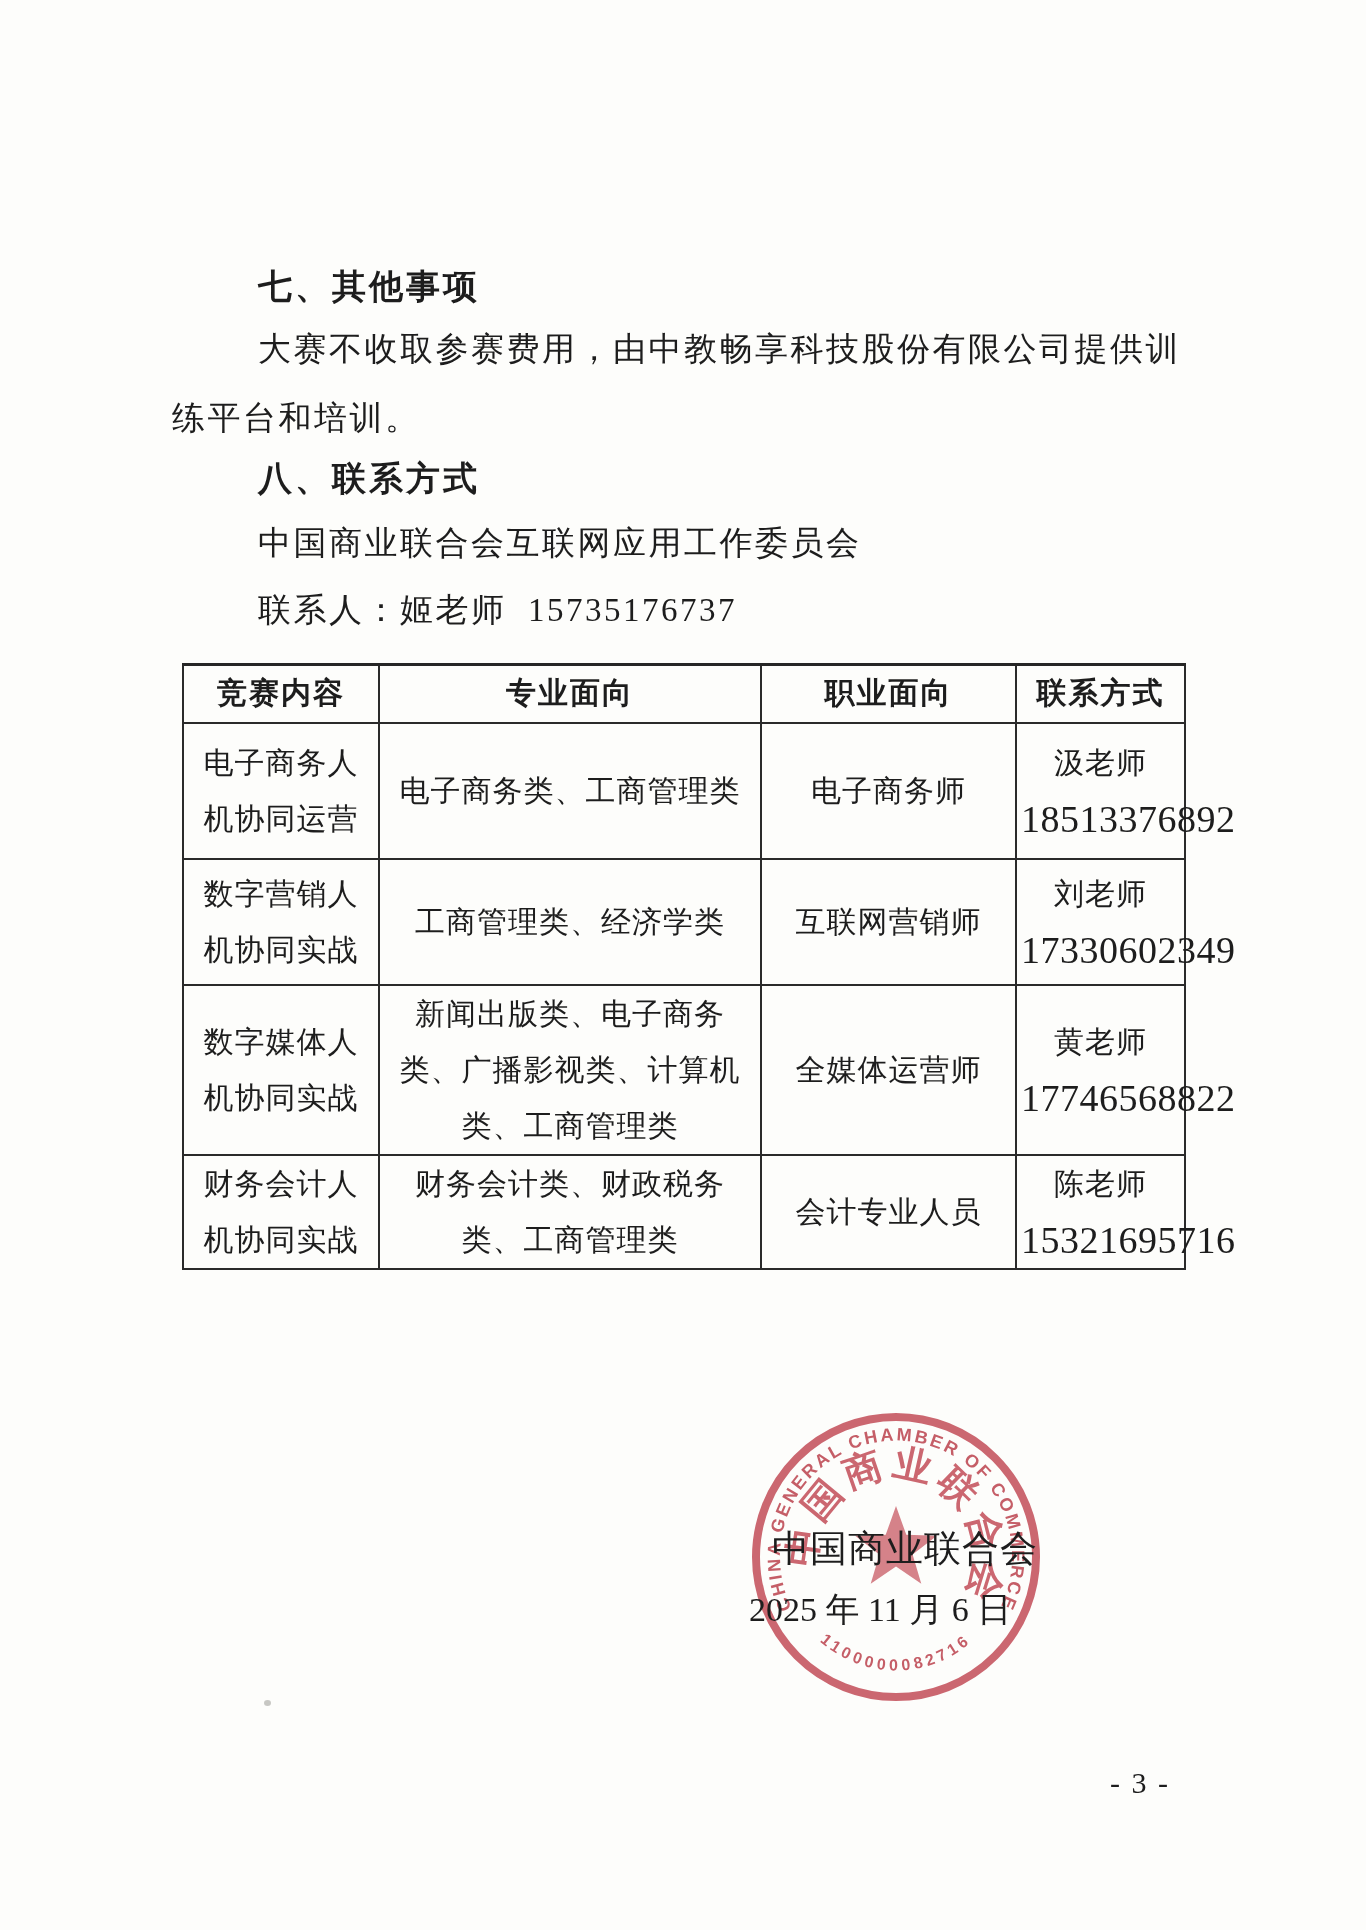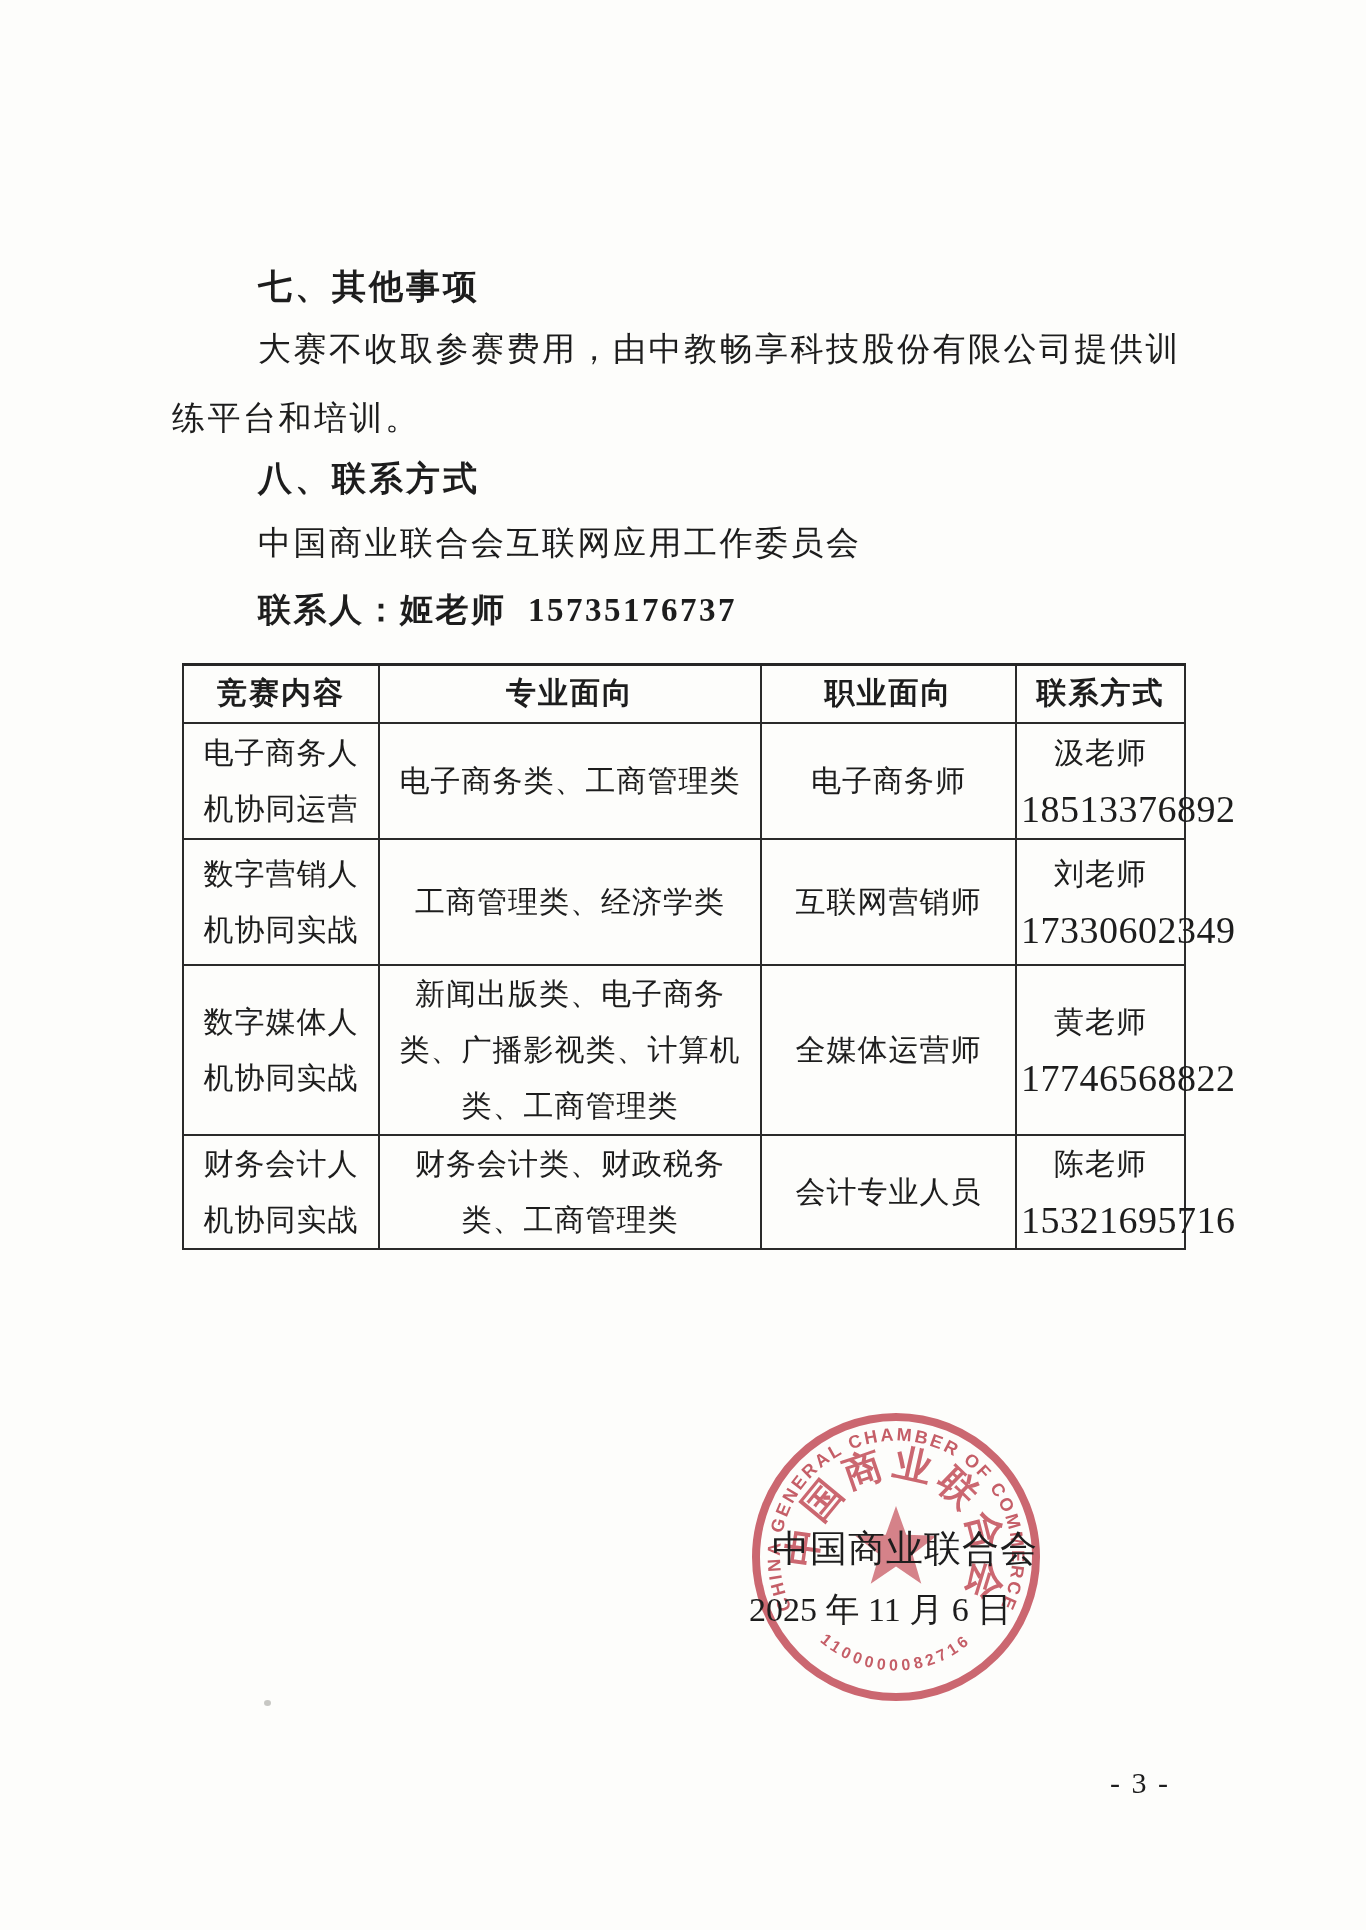--- a/index.html
+++ b/index.html
@@ -16,21 +16,21 @@
   .heading{
     font-family:"Liberation Sans","DejaVu Sans",sans-serif;
     font-weight:700;
     font-size:34px;
     letter-spacing:3px;
   }
   .body-line{
     font-size:33px;
     letter-spacing:2.5px;
   }
-  .pre{white-space:pre;font-weight:bold;}
+  .pre{white-space:pre;}
 
   
   table.contact-table{
     position:absolute;
     left:182px;top:663px;
     width:1002px;
     border-collapse:collapse;
     table-layout:fixed;
     z-index:1;
     border-radius:17px;
@@ -47,21 +47,21 @@
     padding:0 4px;
     font-size:30px;
     letter-spacing:1px;
   }
   th{
     font-weight:700;
     font-size:30px;
     letter-spacing:2px;
   }
   tr.hdr{height:58px;}
-  tr.r0{height:116px;}
+  tr.r0{height:136px;}
   tr.r1{height:167px;}
   tr.r2{height:126px;}
   tr.r3{height:152px;}
   tr.r4{height:113px;}
   td .ln{display:block;line-height:56px;white-space:nowrap;}
   td .phone{font-size:38px;letter-spacing:0.5px;}
 
   
   .seal-svg{
     position:absolute;

